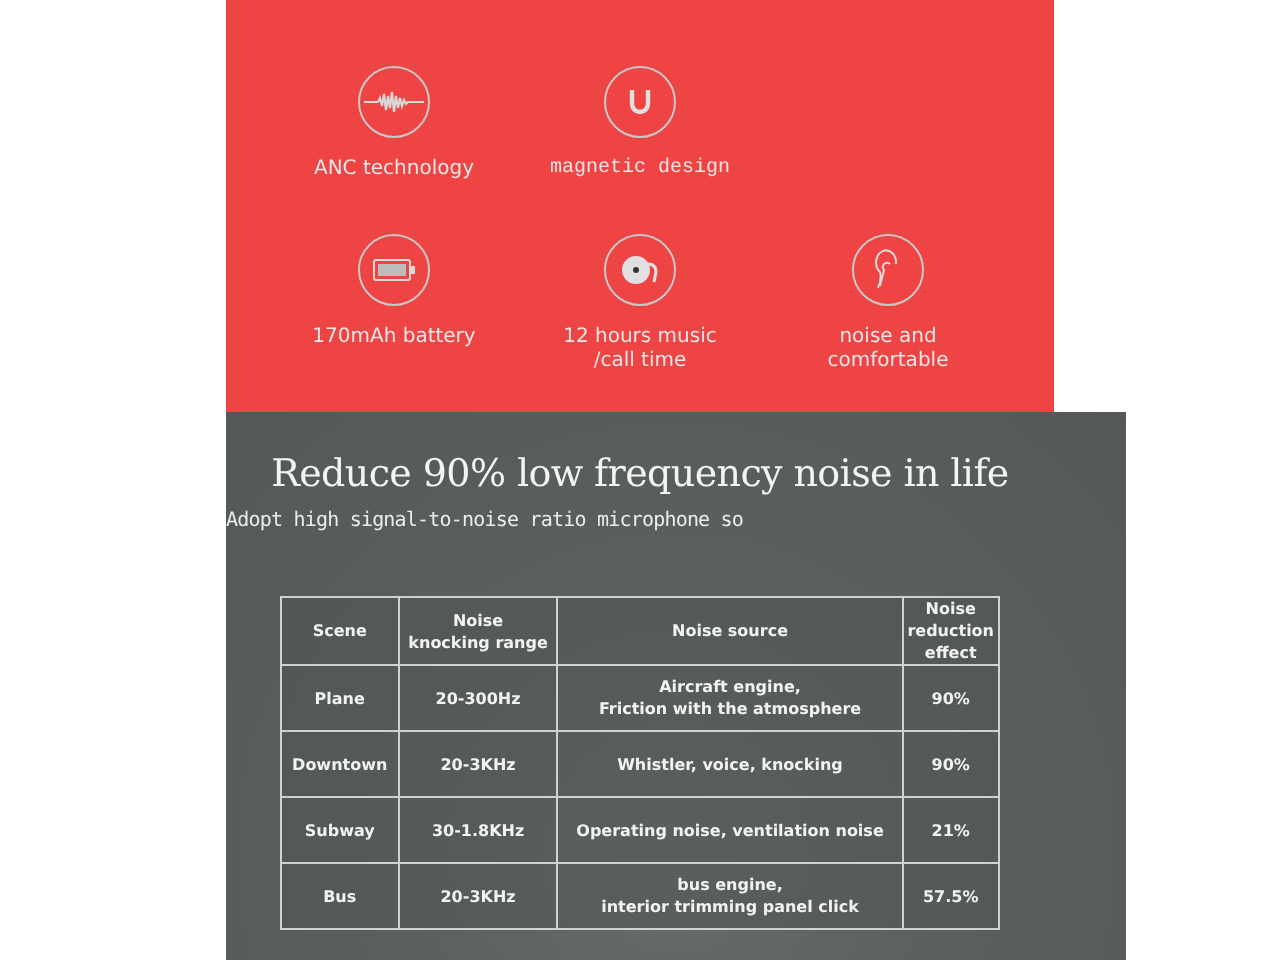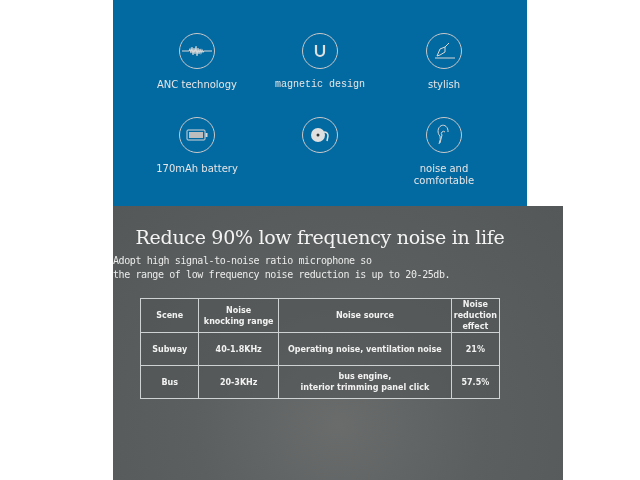--- a/index.html
+++ b/index.html
@@ -1,18 +1,18 @@
 <!DOCTYPE html>
 <html><head>
 <meta charset="utf-8">
 <style>
   html, body { margin:0; padding:0; }
   body { width:640px; height:480px; background:#ffffff; position:relative; overflow:hidden; font-family:"DejaVu Sans", sans-serif; }
   .page { position:absolute; left:113px; top:0; width:414px; height:480px; }
-  .features { position:absolute; left:0; top:0; width:414px; height:206px; background:#0369a1; }
+  .features { position:absolute; left:0; top:0; width:414px; height:206px; background:#ef4444; }
   .feat { position:absolute; width:138px; text-align:center; color:#e6e6e6; font-size:10px; line-height:12px; }
   .feat .circ { width:34px; height:34px; border:1.5px solid #c8c8c8; border-radius:50%; margin:0 auto; position:relative; display:flex; align-items:center; justify-content:center; }
   .feat .lbl { margin-top:10px; }
   .lower { position:absolute; left:0; top:206px; width:450px; height:274px;
     background: radial-gradient(ellipse at 50% 80%, #6a6c6c 0%, #5b5f5f 45%, #545858 100%); }
   .title { position:absolute; top:20px; left:0; width:414px; text-align:center; color:#f4f4f4; font-family:"DejaVu Serif", serif; font-size:19px; letter-spacing:-0.3px; }
   .sub { position:absolute; top:48px; left:0; width:414px; text-align:left; color:#ececec; font-family:"DejaVu Sans Mono", monospace; font-size:10px; line-height:14px; letter-spacing:-0.4px; }
   table { position:absolute; left:27px; top:92px; width:360px; border-collapse:collapse; background:rgba(80,84,84,0.55); }
   td, th { border:1px solid #cfd2d2; color:#f2f2f2; font-size:8px; font-weight:bold; text-align:center; line-height:11px; padding:0 2px; }
   th { height:33px; }
@@ -32,74 +32,78 @@
       <div class="lbl">ANC technology</div>
     </div>
     <div class="feat" style="left:138px;top:33px;font-family:Liberation Mono, monospace;">
       <div class="circ">
         <svg width="14" height="18" viewBox="0 0 14 18">
             <path d="M3 3V10A4 4 0 0 0 11 10V3" stroke="#e0e0e0" stroke-width="2.2" fill="none"></path>
           </svg>
       </div>
       <div class="lbl">magnetic design</div>
     </div>
-    <div class="feat" style="left:262px;top:33px;">
-      <div class="circ">
-        <svg width="24" height="20" viewBox="0 0 24 20">
-            <path d="M5 15L8 8L13 6L13 11L8 14Z M13 6L17 2 M3 17H23" stroke="#d8d8d8" stroke-width="1" fill="none"></path>
-          </svg>
-      </div>
-      <div class="lbl">stylish</div>
-    </div>
     <div class="feat" style="left:15px;top:117px;text-align:center;">
       <div class="circ">
         <svg width="22" height="12" viewBox="0 0 22 12">
             <rect x="1" y="1" width="18" height="10" rx="1" stroke="#d8d8d8" fill="none"></rect>
             <rect x="3" y="3" width="14" height="6" fill="#bdbdbd"></rect>
             <rect x="19.5" y="4" width="2" height="4" fill="#d8d8d8"></rect>
           </svg>
       </div>
       <div class="lbl">170mAh battery</div>
     </div>
     <div class="feat" style="left:138px;top:117px;">
       <div class="circ">
         <svg width="20" height="18" viewBox="0 0 20 18">
             <circle cx="8" cy="9" r="7" fill="#e0e0e0"></circle>
             <circle cx="8" cy="9" r="1.5" fill="#353535"></circle>
             <path d="M14 6Q18 6 18 10L17 15" stroke="#e0e0e0" stroke-width="1.5" fill="none"></path>
           </svg>
       </div>
+      <div class="lbl"><span>12 hours music</span><br><span>/call time</span></div>
     </div>
     <div class="feat" style="left:262px;top:117px;">
       <div class="circ">
         <svg width="16" height="22" viewBox="0 0 16 22">
             <path d="M12 8A5 6 0 1 0 4 12Q5 15 3 20 M9 8A2 2 0 1 0 6 11L4 19" stroke="#d8d8d8" stroke-width="1" fill="none"></path>
           </svg>
       </div>
       <div class="lbl"><span>noise and</span><br><span>comfortable</span></div>
     </div>
   </div>
 
   <div class="lower">
     <div class="title">Reduce 90% low frequency noise in life</div>
     <div class="sub">
       <span>Adopt high signal-to-noise ratio microphone so</span><br>
-      <span>the range of low frequency noise reduction is up to 20-25db.</span>
     </div>
     <table>
       <tbody>
           <tr>
         <th style="width:54px">Scene</th>
         <th style="width:76px"><span>Noise</span><br><span>knocking range</span></th>
         <th style="width:172px">Noise source</th>
         <th><span>Noise</span><br><span>reduction</span><br><span>effect</span></th>
       </tr>
       <tr>
+        <td>Plane</td>
+        <td>20-300Hz</td>
+        <td><span>Aircraft engine,</span><br><span>Friction with the atmosphere</span></td>
+        <td>90%</td>
+      </tr>
+      <tr>
+        <td>Downtown</td>
+        <td>20-3KHz</td>
+        <td>Whistler, voice, knocking</td>
+        <td>90%</td>
+      </tr>
+      <tr>
         <td>Subway</td>
-        <td>40-1.8KHz</td>
+        <td>30-1.8KHz</td>
         <td>Operating noise, ventilation noise</td>
         <td>21%</td>
       </tr>
       <tr>
         <td>Bus</td>
         <td>20-3KHz</td>
         <td><span>bus engine,</span><br><span>interior trimming panel click</span></td>
         <td>57.5%</td>
       </tr>
     </tbody>

